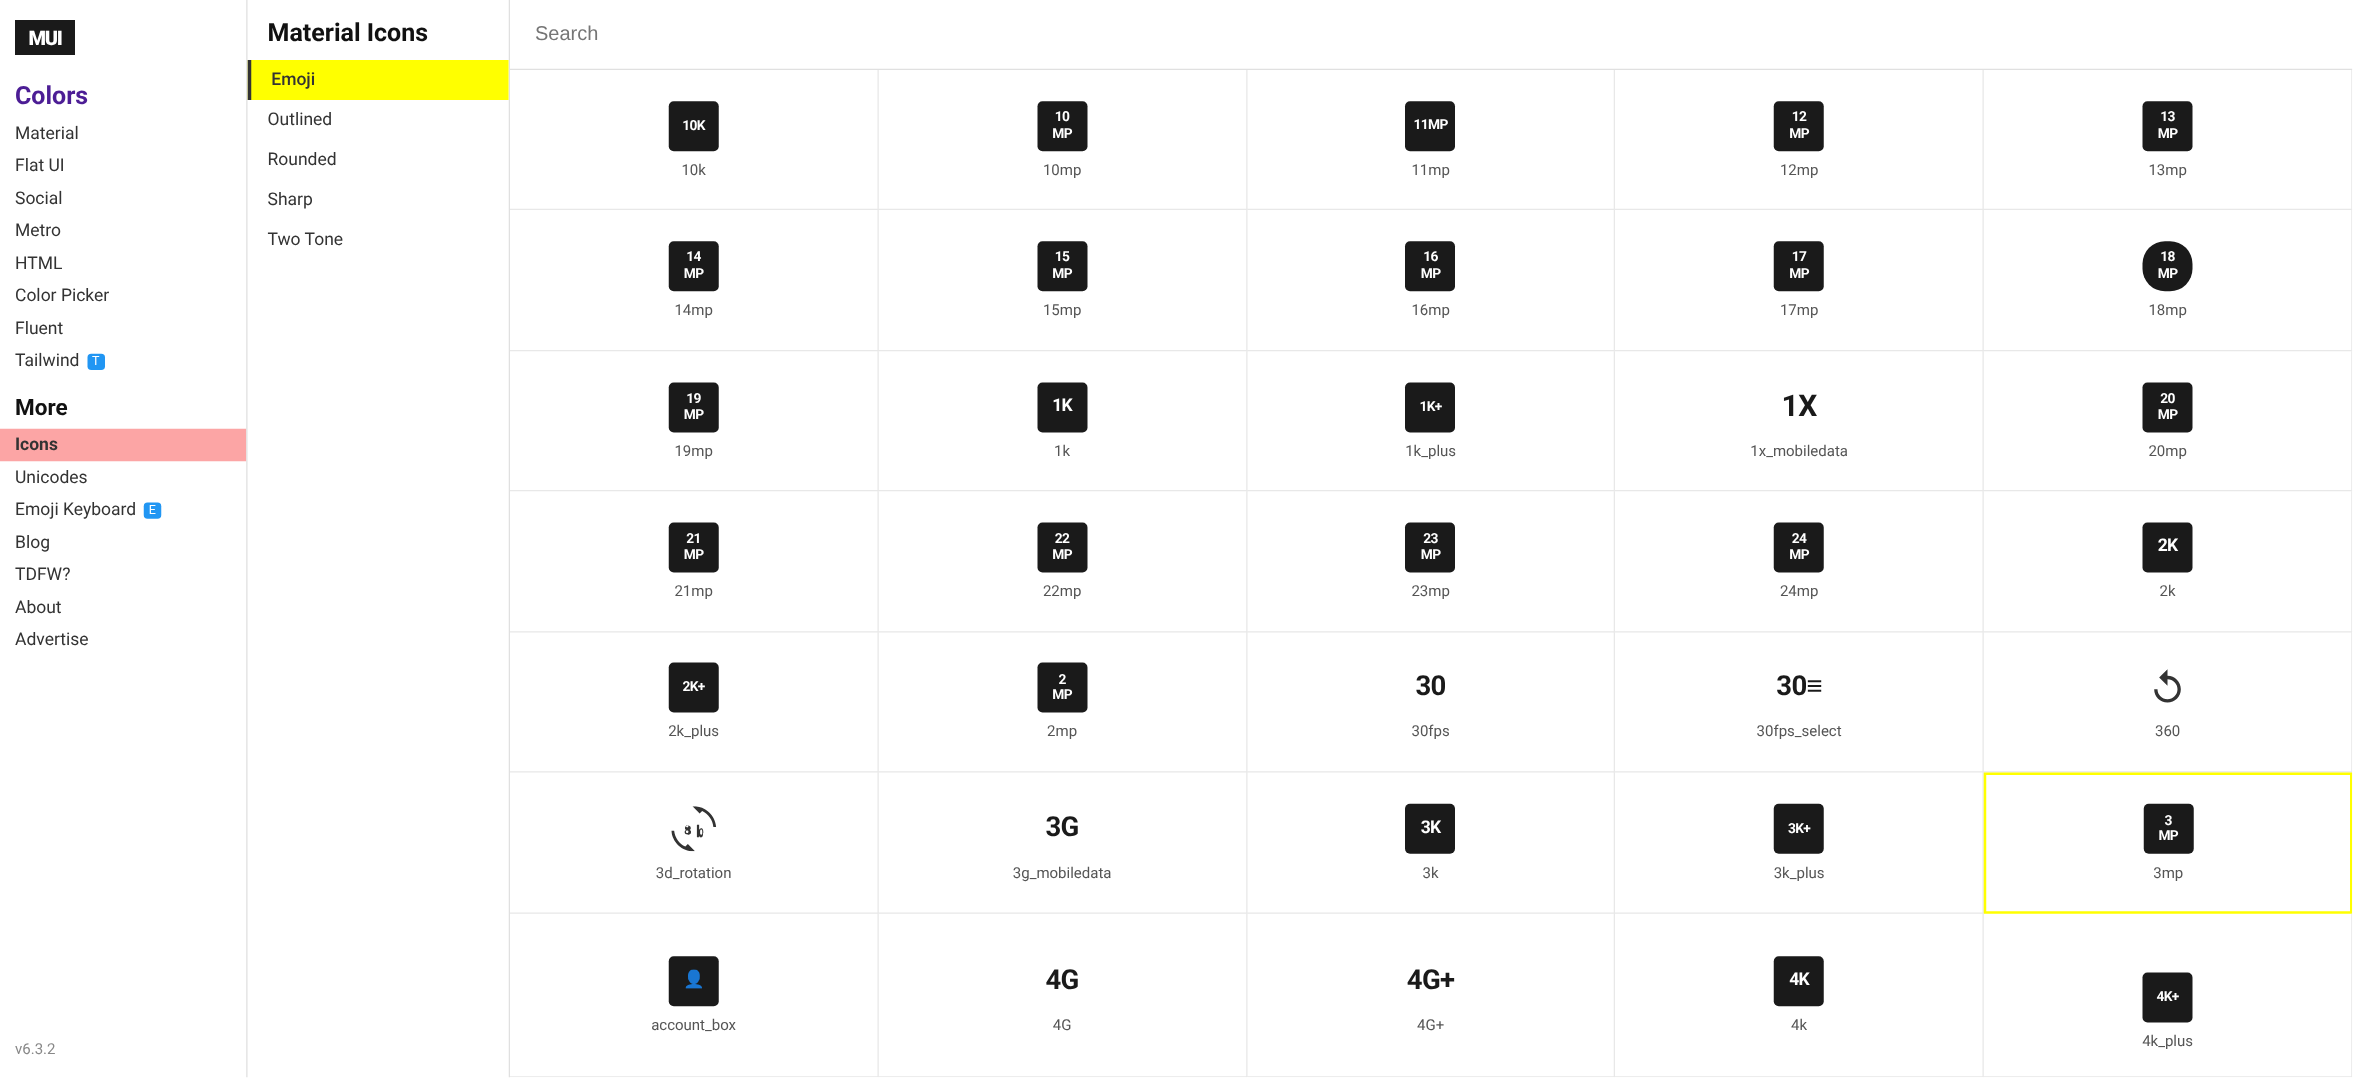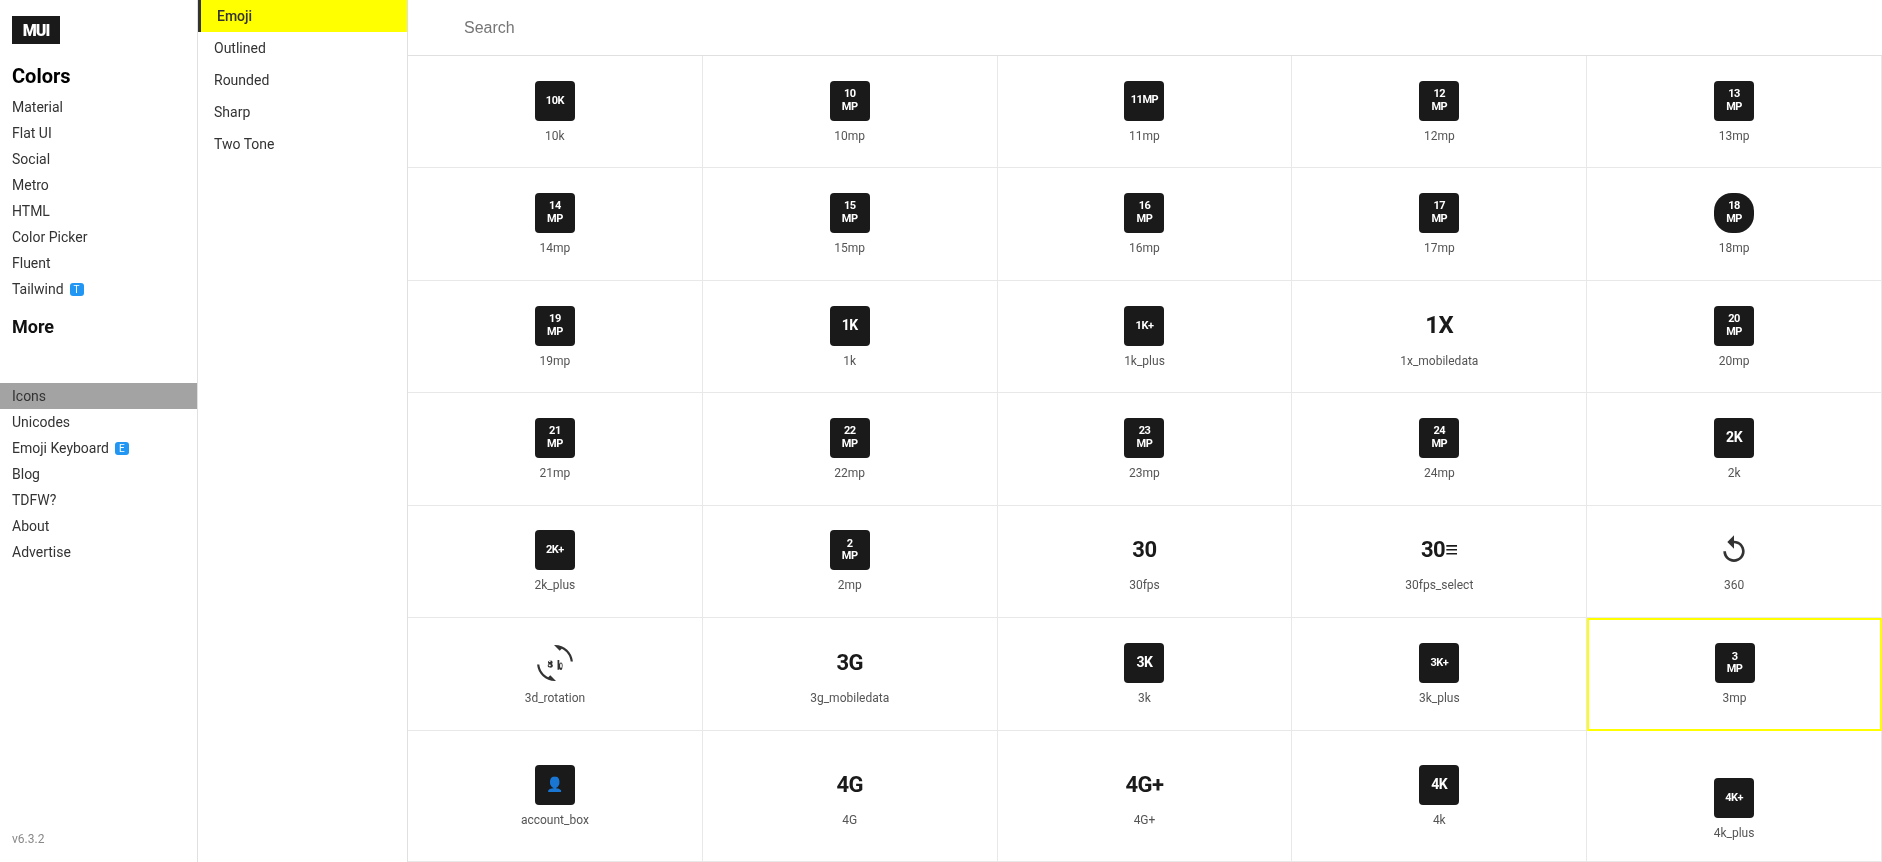--- a/index.html
+++ b/index.html
@@ -30,35 +30,34 @@
       font-size: 16px;
       display: flex;
       align-items: center;
       justify-content: center;
       letter-spacing: -1px;
     }
     .sidebar-section-title {
       font-size: 20px;
       font-weight: 700;
       padding: 8px 12px 6px 12px;
-      color: #000000;
+      color: #4c1d95;
     }
     .sidebar-item {
       padding: 5px 12px;
       cursor: pointer;
       font-size: 14px;
       color: #333;
       display: flex;
       align-items: center;
       gap: 6px;
     }
     .sidebar-item.active {
-      background: #a3a3a3;
-      font-weight: 400;
-      margin-top: 40px;
+      background: #fca5a5;
+      font-weight: 700;
     }
     .sidebar-more-title {
       font-size: 18px;
       font-weight: 700;
       padding: 14px 12px 6px 12px;
       color: #111;
     }
     .tailwind-badge {
       background: #2196f3;
       color: #fff;
@@ -121,21 +120,20 @@
       display: flex;
       align-items: center;
     }
     .search-bar input {
       border: none;
       outline: none;
       font-size: 16px;
       color: #ef4444;
       width: 100%;
       background: transparent;
-      margin-left: 36px;
     }
     .icon-grid {
       flex: 1;
       overflow-y: auto;
       display: grid;
       grid-template-columns: repeat(5, 1fr);
     }
     .icon-cell {
       border-right: 1px solid #e8e8e8;
       border-bottom: 1px solid #e8e8e8;
@@ -239,20 +237,21 @@
     <span>About</span>
   </div>
   <div class="sidebar-item">
     <span>Advertise</span>
   </div>
 
   <div class="sidebar-version">v6.3.2</div>
 </div>
 
 <div id="middle-panel">
+  <div class="middle-title">Material Icons</div>
   <div class="middle-item active">
     <span>Emoji</span>
   </div>
   <div class="middle-item">
     <span>Outlined</span>
   </div>
   <div class="middle-item">
     <span>Rounded</span>
   </div>
   <div class="middle-item">

